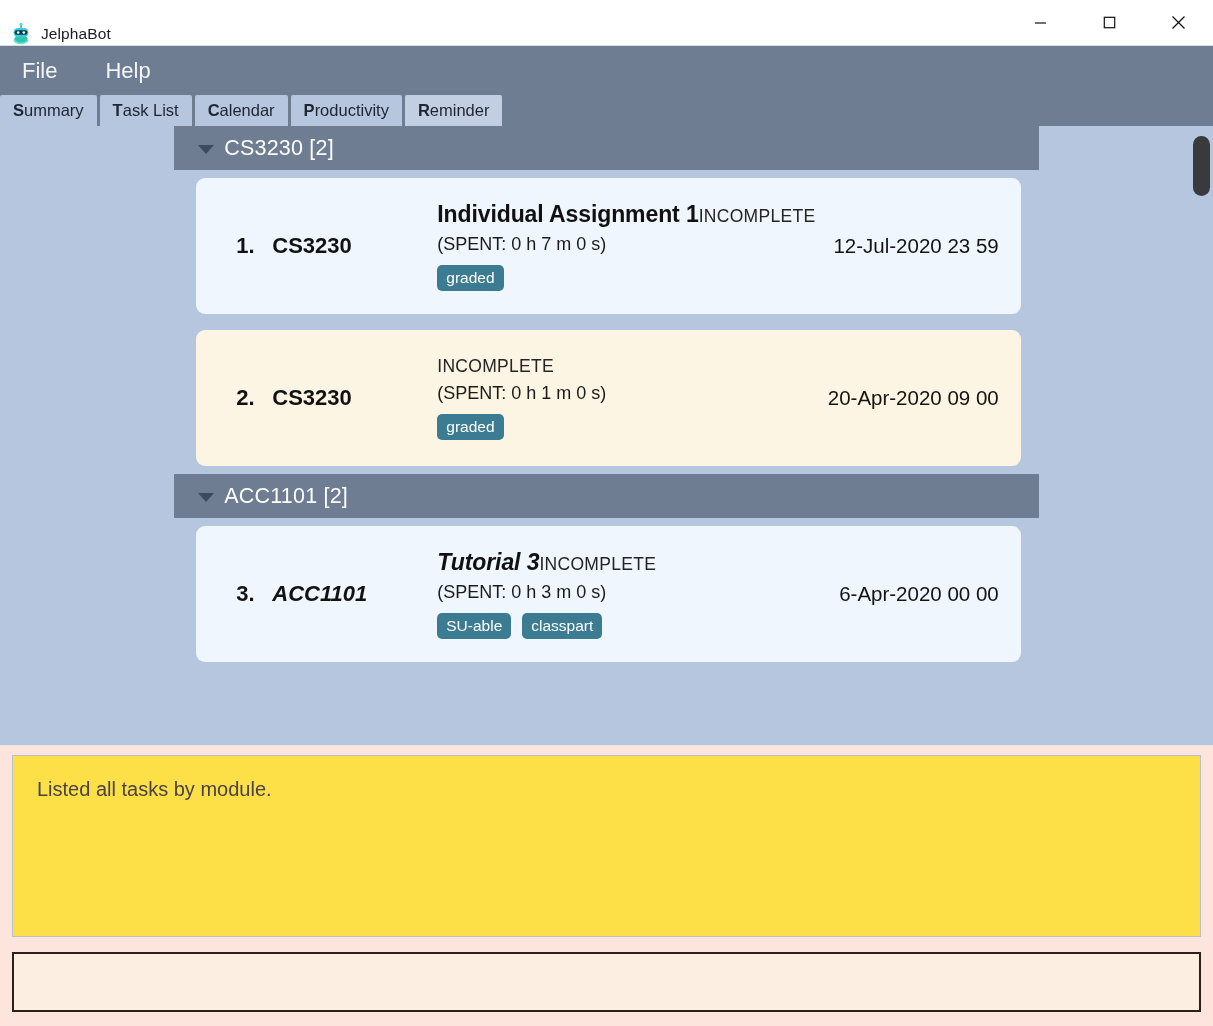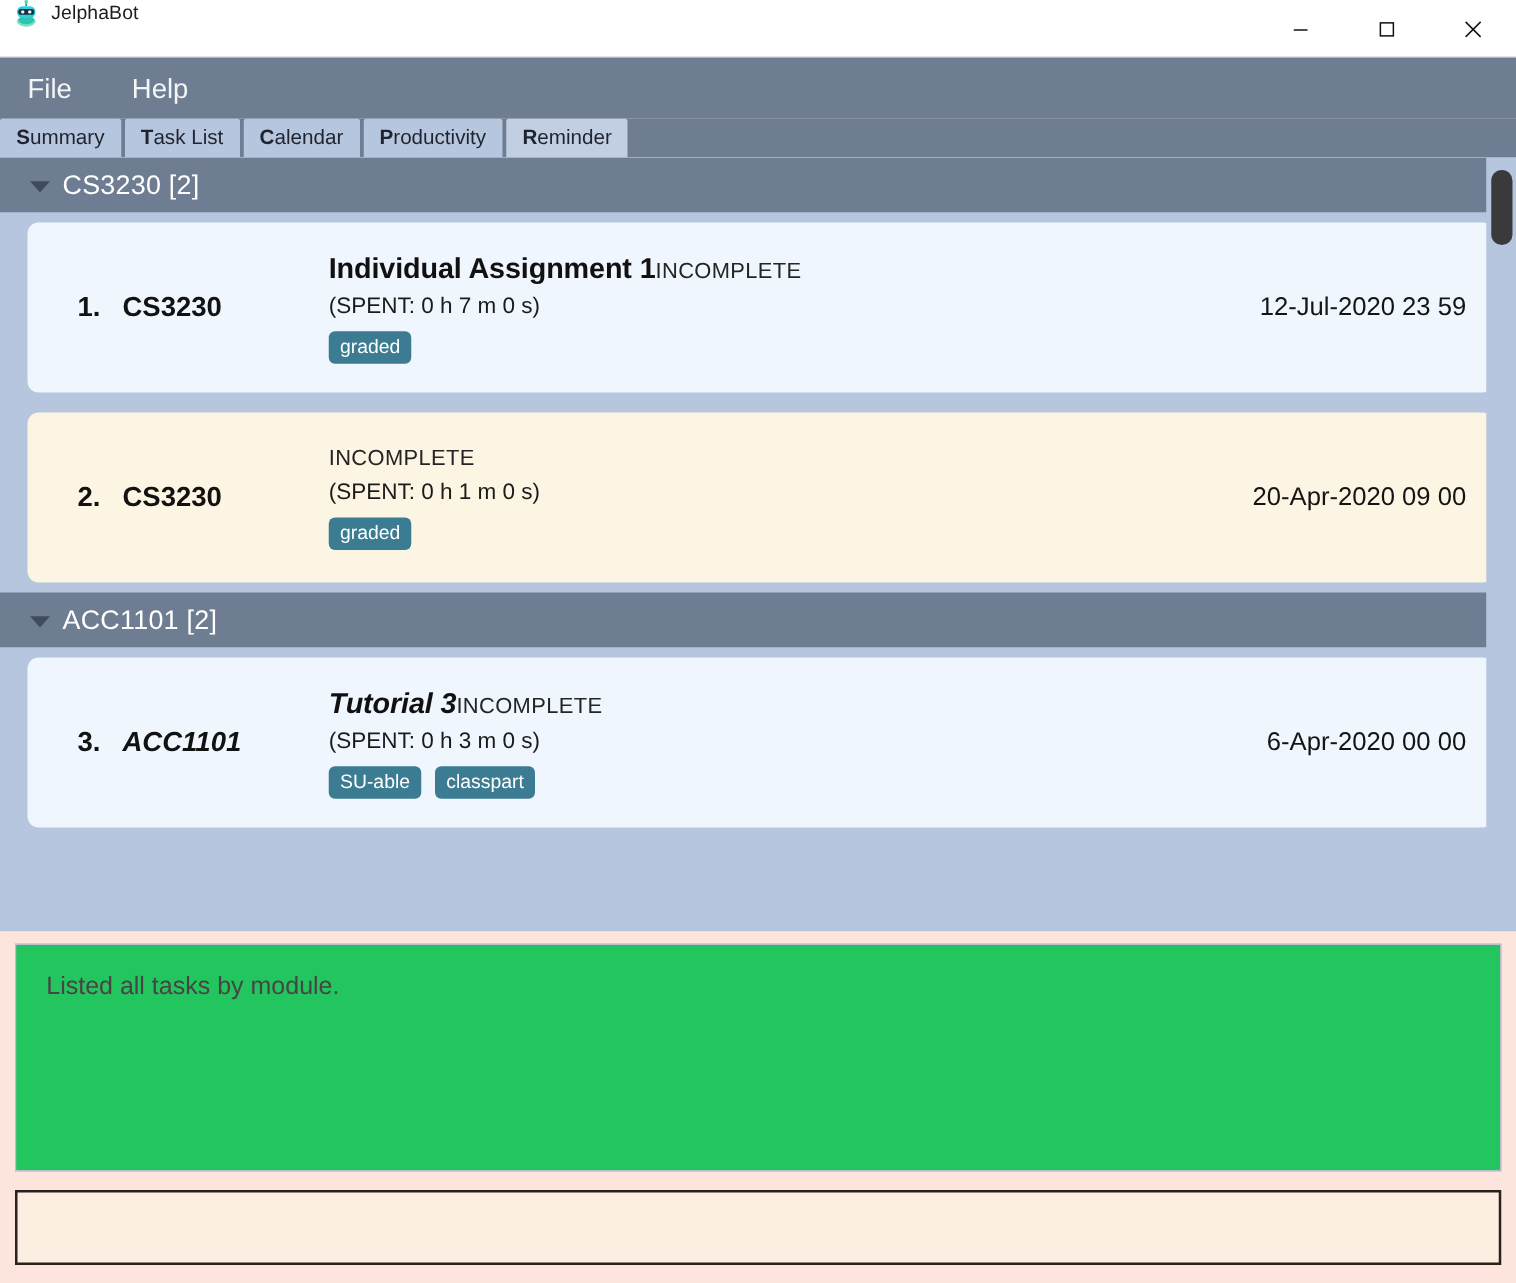--- a/index.html
+++ b/index.html
@@ -13,21 +13,21 @@
   .app {
     width: 1213px; height: 1026px;
     display: flex; flex-direction: column;
     position: relative;
   }
 
   
   .titlebar {
     height: 46px; min-height: 46px;
     background: #ffffff;
-    display: flex; align-items: flex-start;
+    display: flex; align-items: flex-end;
     border-bottom: 1px solid #dcdcdc;
   }
   .titlebar-left { display: flex; align-items: center; padding-left: 10px; gap: 9px; }
   .app-icon { width: 22px; height: 22px; display: block; }
   .app-title {
     font-size: 15.5px; color: #1d1d1d; letter-spacing: 0.1px;
   }
   .titlebar-spacer { flex: 1; }
   .win-btns { display: flex; height: 46px; }
   .win-btn {
@@ -69,20 +69,21 @@
   .tab.selected { background: #c2cfe2; }
   .tab .mnem { font-weight: 700; }
 
   
   .content-pane {
     flex: 1;
     background: #b6c6de;
     display: flex; flex-direction: column;
     position: relative;
     overflow: hidden;
+    align-items: center;
   }
 
   .task-scroll {
     flex: 1;
     position: relative;
     overflow: hidden;
     padding: 0;
   }
 
   .group {
@@ -178,21 +179,21 @@
   }
 
   
   .bottom {
     background: #fde4dc;
     padding: 10px 12px 0 12px;
     height: 281px; min-height: 281px;
     display: flex; flex-direction: column;
   }
   .result-box {
-    background: #22c55e;
+    background: #fde047;
     border: 1px solid #b9bfcc;
     height: 182px;
     padding: 22px 24px;
     overflow: hidden;
   }
   .result-text {
     font-size: 20px; color: #4b4245;
   }
   .cmd-spacer { height: 15px; }
   .cmd-box {

